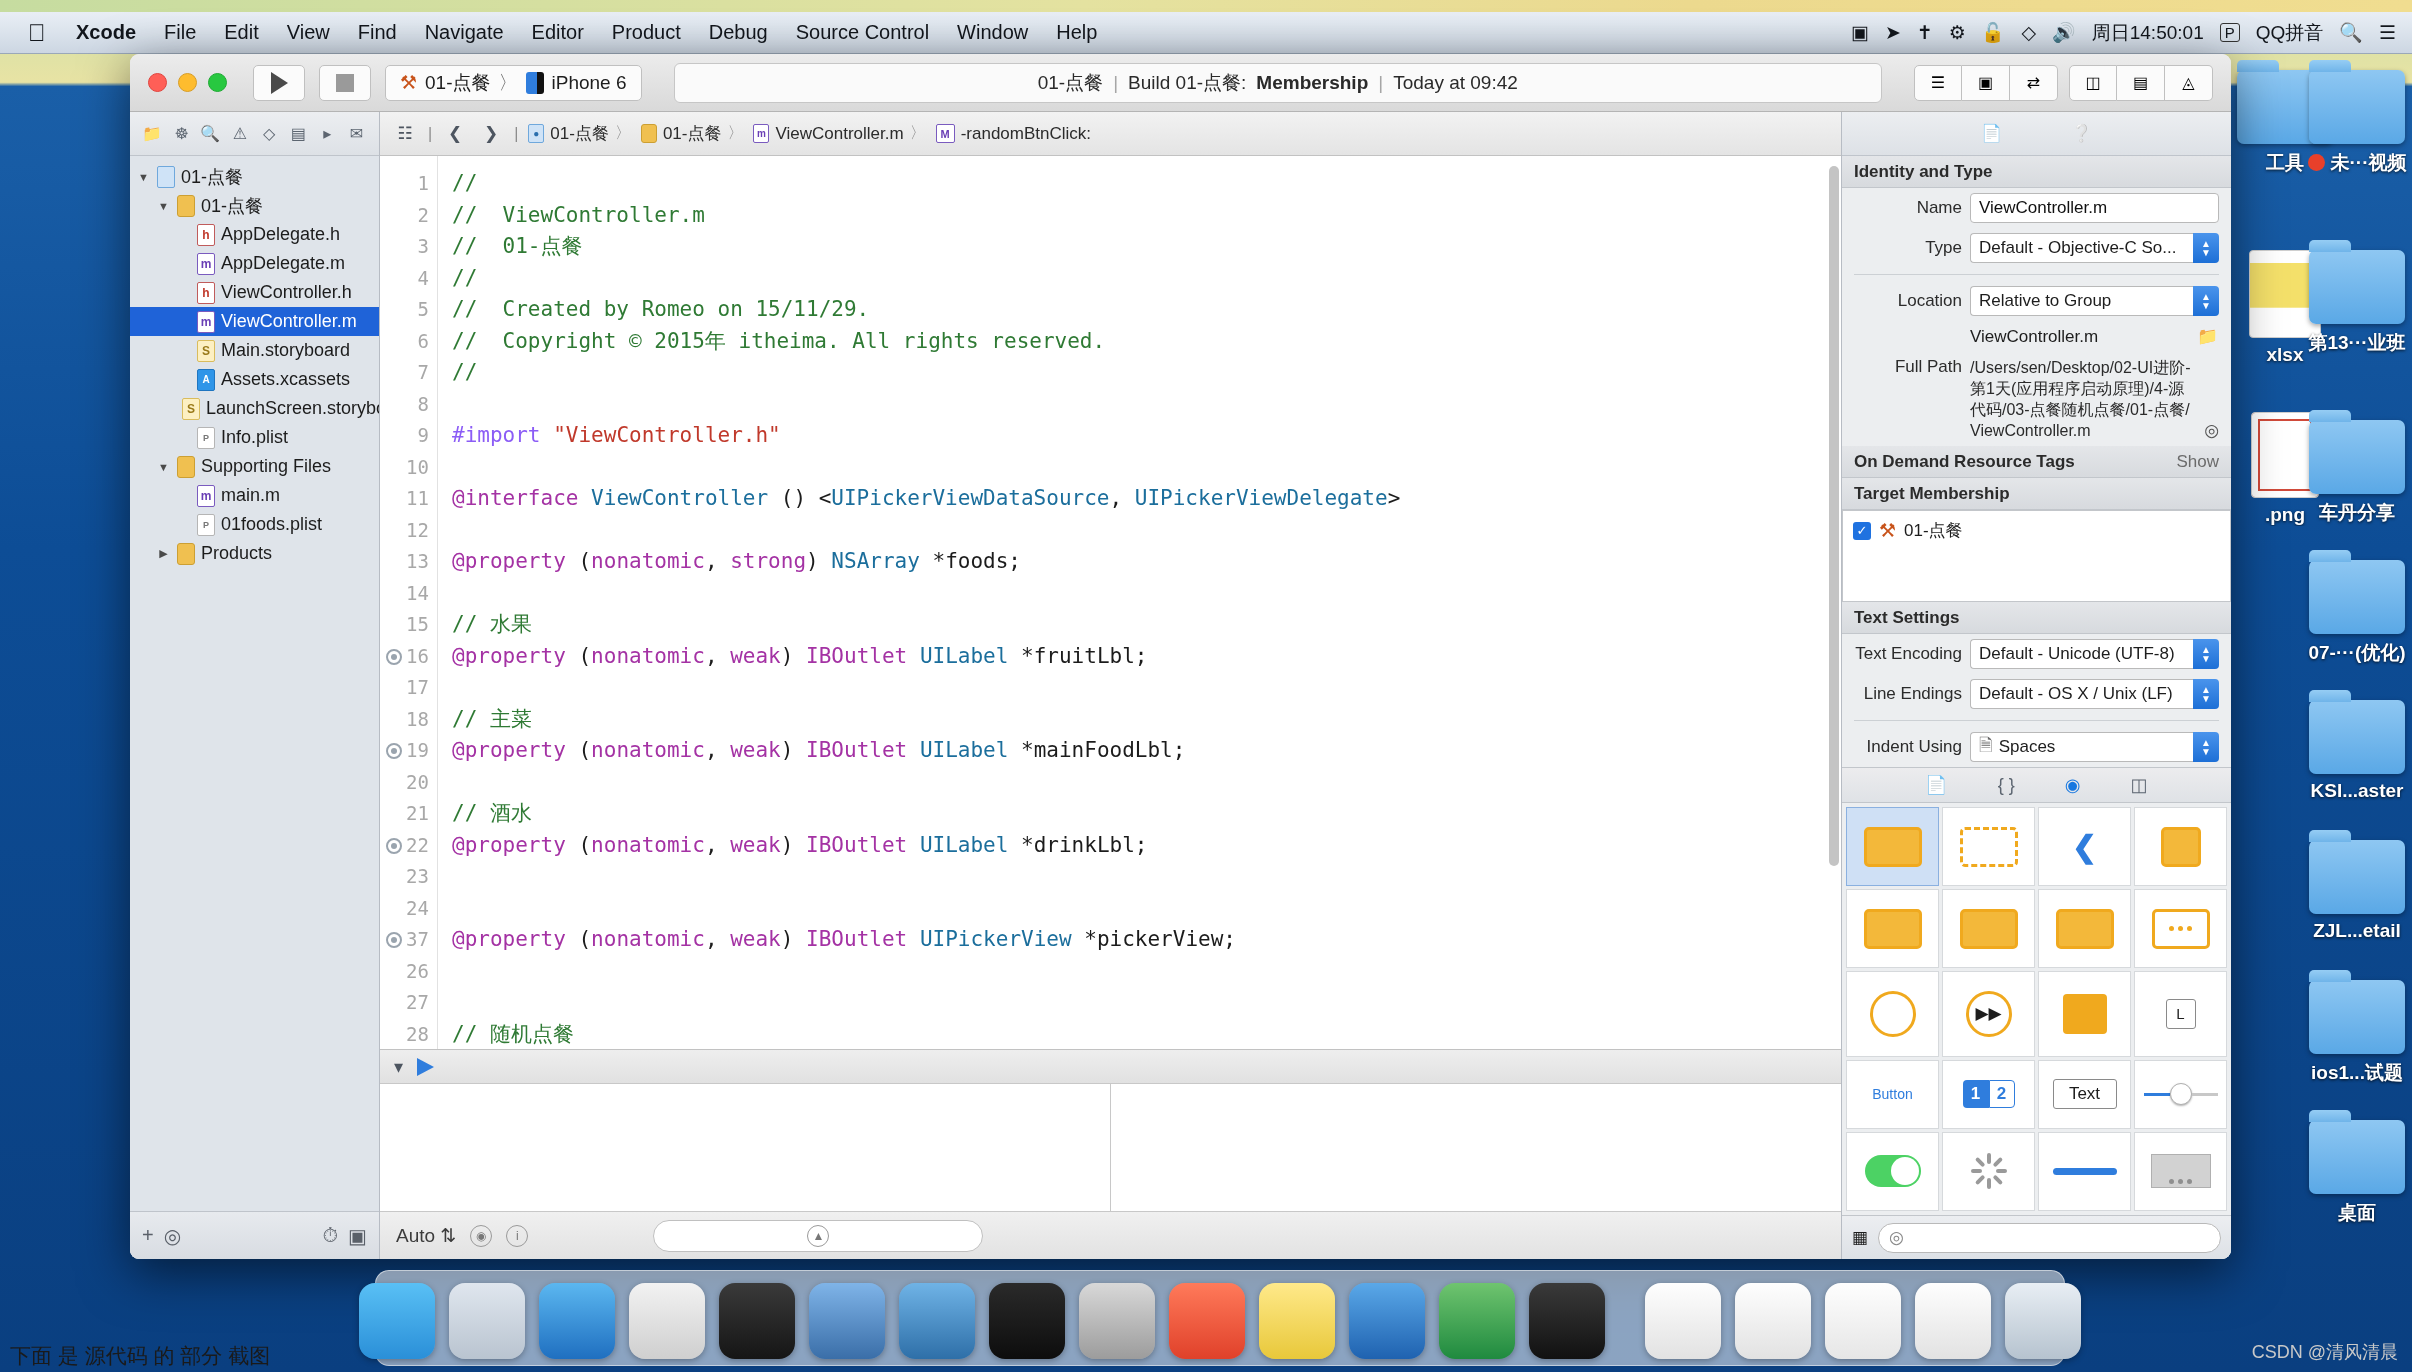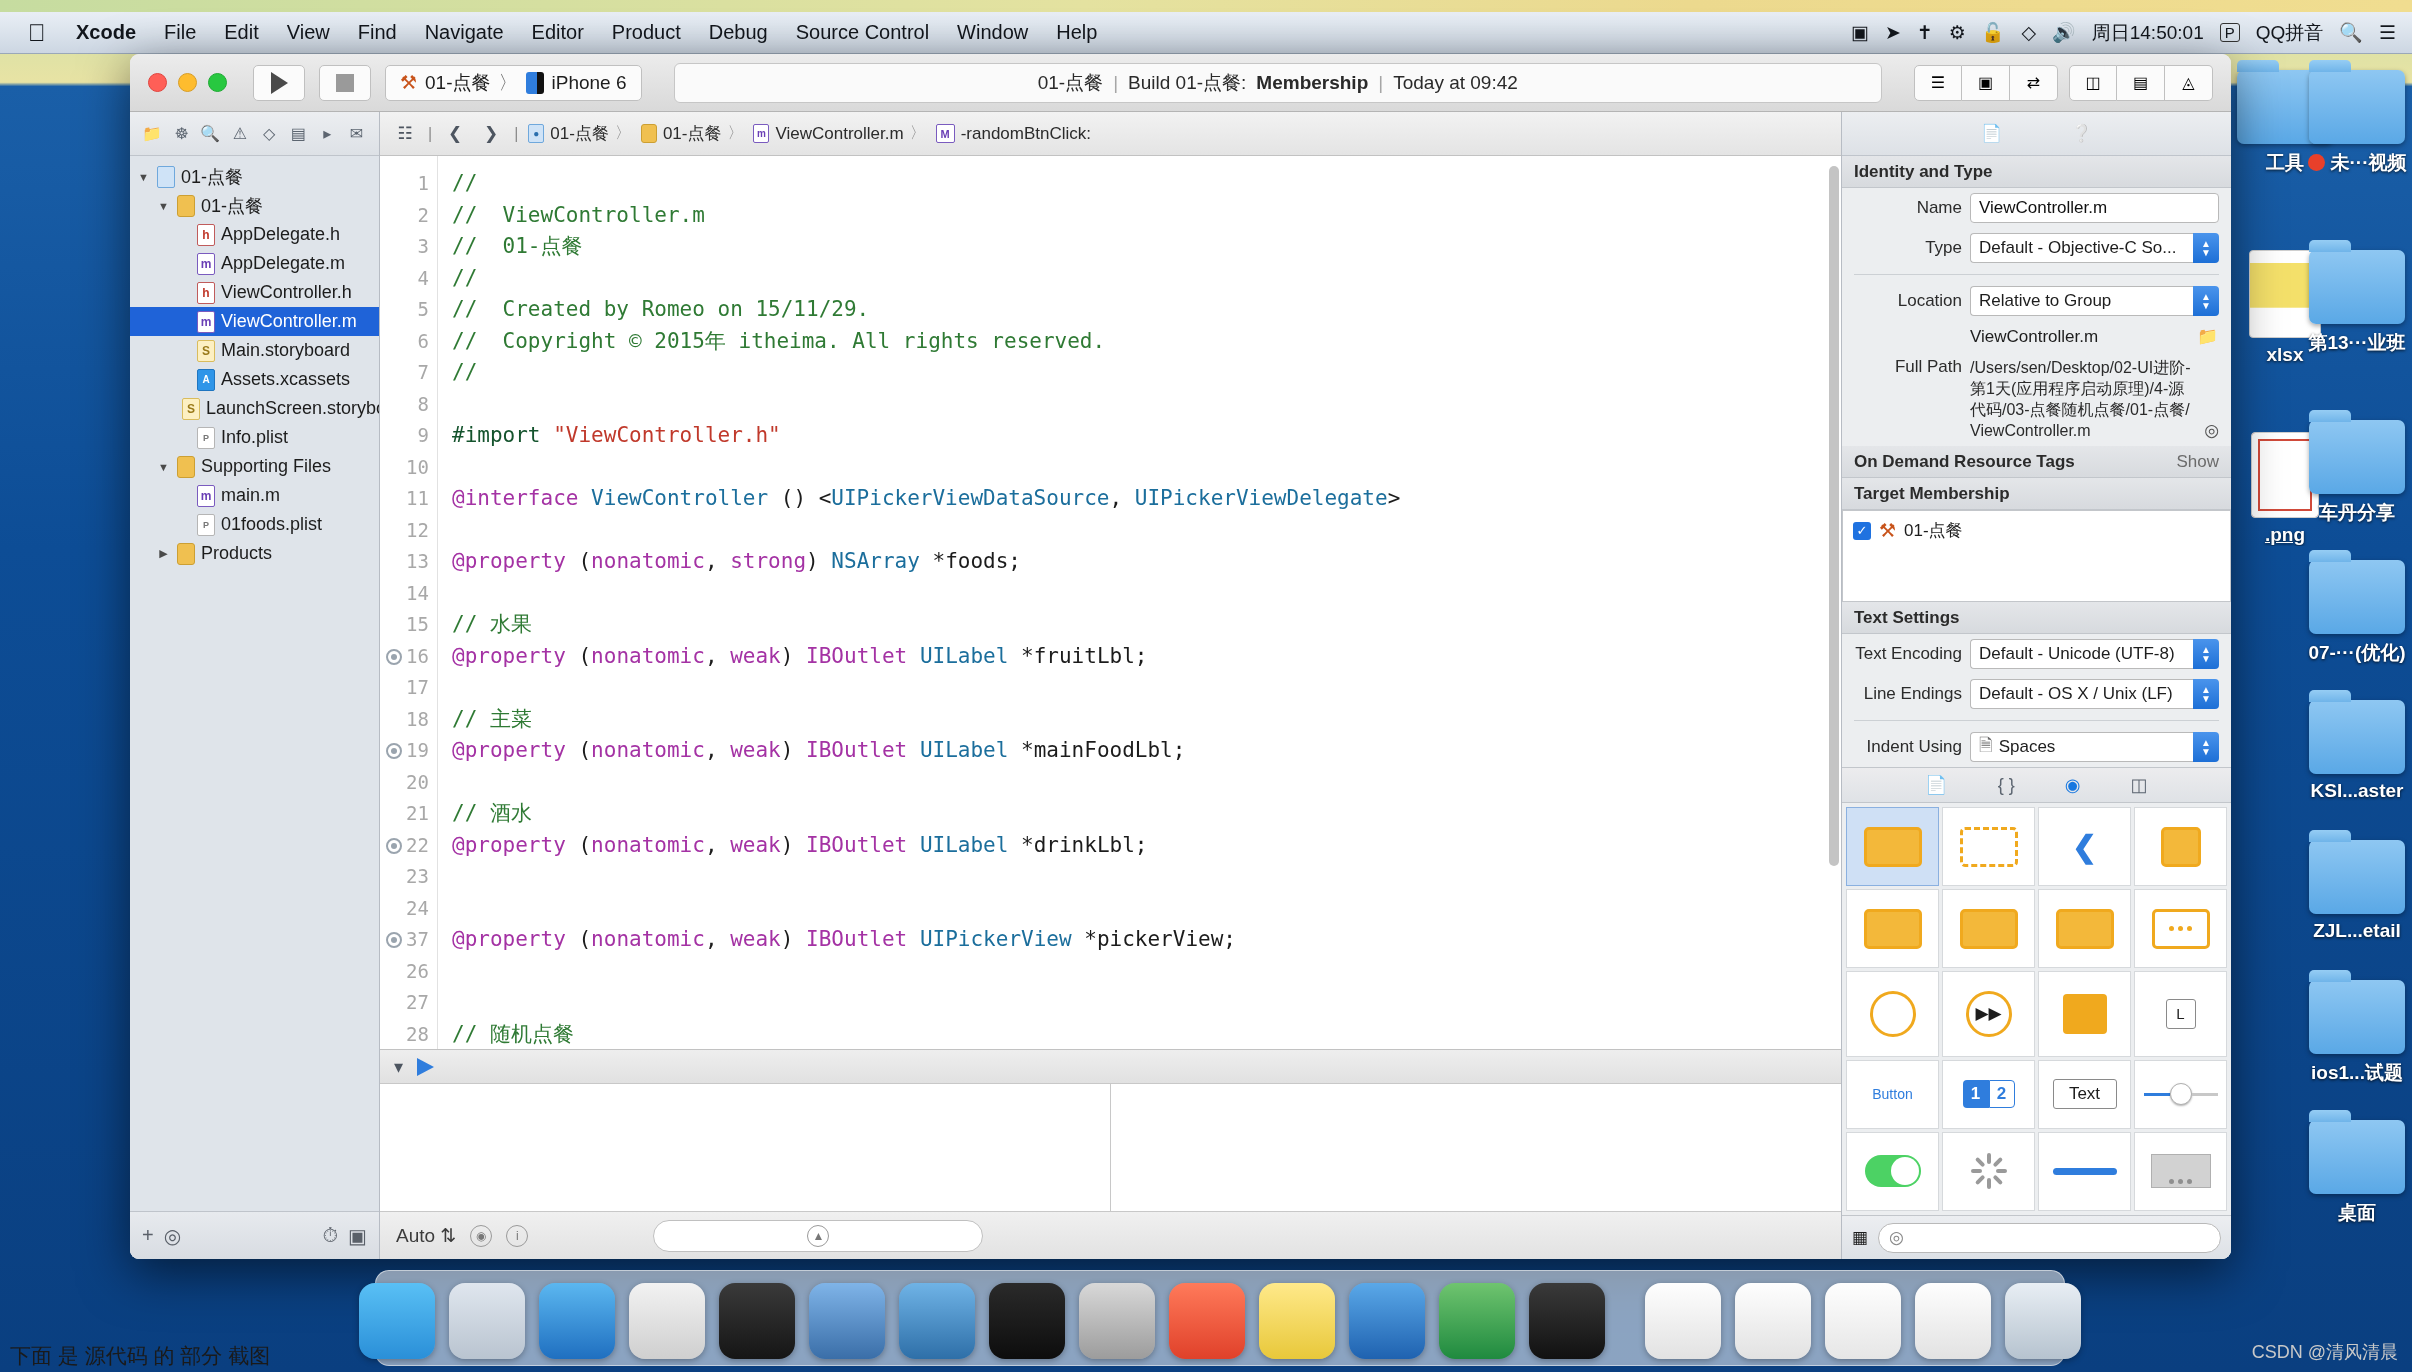--- a/index.html
+++ b/index.html
@@ -150,21 +150,21 @@
   #bps{position:absolute;left:0;top:12px;width:58px;}
   .bp{position:absolute;left:6px;width:16px;height:16px;border-radius:50%;border:2px solid #9aa4ae;}
   .bp::after{content:"";position:absolute;left:3px;top:3px;width:6px;height:6px;border-radius:50%;background:#9aa4ae;}
   #codetext{
     flex:1;padding:12px 0 0 14px;
     font-family:"DejaVu Sans Mono",monospace;font-size:21px;line-height:31.5px;
     white-space:pre;color:#1c1c1c;overflow:hidden;
   }
   .cm{color:#2f7a34;}
   .kw{color:#a432a4;}
-  .pp{color:#14532d;}
+  .pp{color:#8b5cf6;}
   .str{color:#c0392b;}
   .ty{color:#1b6e9c;}
   #v-scroll{position:absolute;right:2px;top:10px;width:10px;height:700px;background:#c4c4c4;border-radius:5px;}
 
   
   #debug-area{height:210px;min-height:210px;border-top:1px solid #c2c2c2;display:flex;flex-direction:column;background:#fff;}
   #dbg-bar{height:34px;background:linear-gradient(180deg,#eeeeee,#e1e1e1);border-bottom:1px solid #c8c8c8;
     display:flex;align-items:center;padding:0 14px;gap:14px;}
   .dbg-ic{color:#4d5560;font-size:18px;}
   .dbg-flag{width:0;height:0;border-left:17px solid #2f7ddd;border-top:9px solid transparent;border-bottom:9px solid transparent;}
@@ -297,21 +297,21 @@
   <div class="lbl"><span class="reddot"></span><span>未···视频</span></div>
 </div>
 <div class="dicon" style="left:2210px;top:250px;">
   <div class="xls"></div>
   <div class="lbl">xlsx</div>
 </div>
 <div class="dicon" style="left:2282px;top:250px;">
   <div class="folder"></div>
   <div class="lbl">第13···业班</div>
 </div>
-<div class="dicon" style="left:2210px;top:432px;text-decoration:underline;">
+<div class="dicon" style="left:2210px;top:412px;">
   <div class="pngf"></div>
   <div class="lbl">.png</div>
 </div>
 <div class="dicon" style="left:2282px;top:420px;">
   <div class="folder"></div>
   <div class="lbl">车丹分享</div>
 </div>
 <div class="dicon" style="left:2282px;top:560px;">
   <div class="folder"></div>
   <div class="lbl">07-···(优化)</div>

